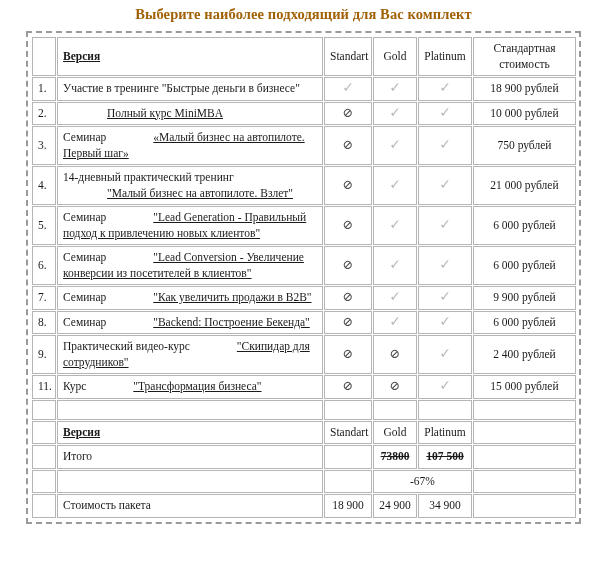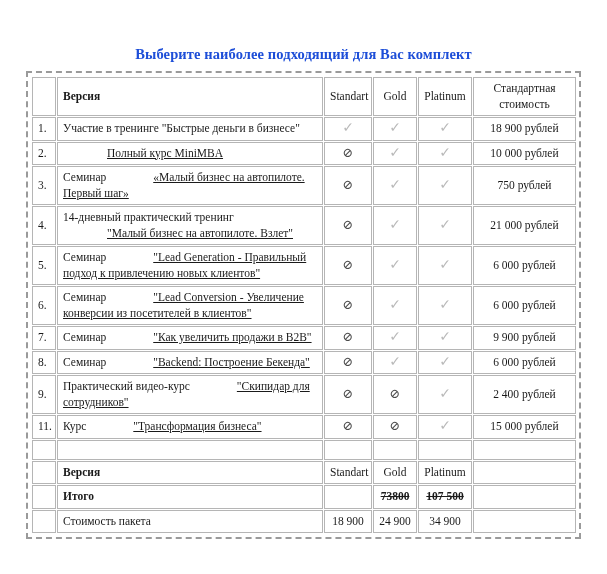--- a/index.html
+++ b/index.html
@@ -19,25 +19,24 @@
     height: 574px;
     position: relative;
     box-sizing: border-box;
   }
 
   .page-title {
     text-align: center;
     font-family: "Liberation Serif", "DejaVu Serif", serif;
     font-weight: bold;
     font-size: 14.5px;
-    color: #1d4ed8;
+    color: #a16207;
     padding-top: 6px;
     padding-bottom: 8px;
     letter-spacing: 0.1px;
-    margin-top: 40px;
   }
 
   .table-wrap {
     margin: 0 26px 0 26px;
     border: 2px dashed #9a9a9a;
     padding: 3px 3px 3px 3px;
     box-sizing: border-box;
   }
 
   table.matrix {
@@ -95,20 +94,21 @@
     vertical-align: middle;
     padding-top: 5px;
     padding-bottom: 5px;
     margin-left: 18px;
   }
   td.header-ver {
     text-align: left;
     font-weight: bold;
     font-size: 12.5px;
     vertical-align: middle;
+    text-decoration: underline;
   }
   td.header-std-price {
     text-align: center;
     font-size: 11.5px;
     line-height: 1.5;
     vertical-align: middle;
   }
 
   .glyph-tick {
     color: #b9b9b9;
@@ -127,21 +127,21 @@
     text-decoration: underline;
     color: #1a1a1a;
     margin-left: 44px;
   }
 
   td.spacer {
     height: 20px;
     background: #ffffff;
   }
 
-  td.bold { font-weight: bold; font-size: 12.5px; }
+  td.bold { font-weight: normal; font-size: 12.5px; }
 
   td.strike {
     text-align: center;
     font-weight: bold;
     font-size: 12px;
     text-decoration: line-through;
   }
 
   td.discount {
     text-align: center;
@@ -290,20 +290,27 @@
           <tr>
             <td class="num"></td>
             <td class="bold">Итого</td>
             <td class="price"></td>
             <td class="strike">73800</td>
             <td class="strike">107 500</td>
             <td class="empty"></td>
           </tr>
           <tr>
             <td class="num"></td>
+            <td class="shade"></td>
+            <td class="shade"></td>
+            <td class="discount" colspan="2">-67%</td>
+            <td class="empty"></td>
+          </tr>
+          <tr>
+            <td class="num"></td>
             <td class="ver">Стоимость пакета</td>
             <td class="pkg">18 900</td>
             <td class="pkg">24 900</td>
             <td class="pkg">34 900</td>
             <td class="empty"></td>
           </tr>
         </tbody>
     </table>
   </div>
 

